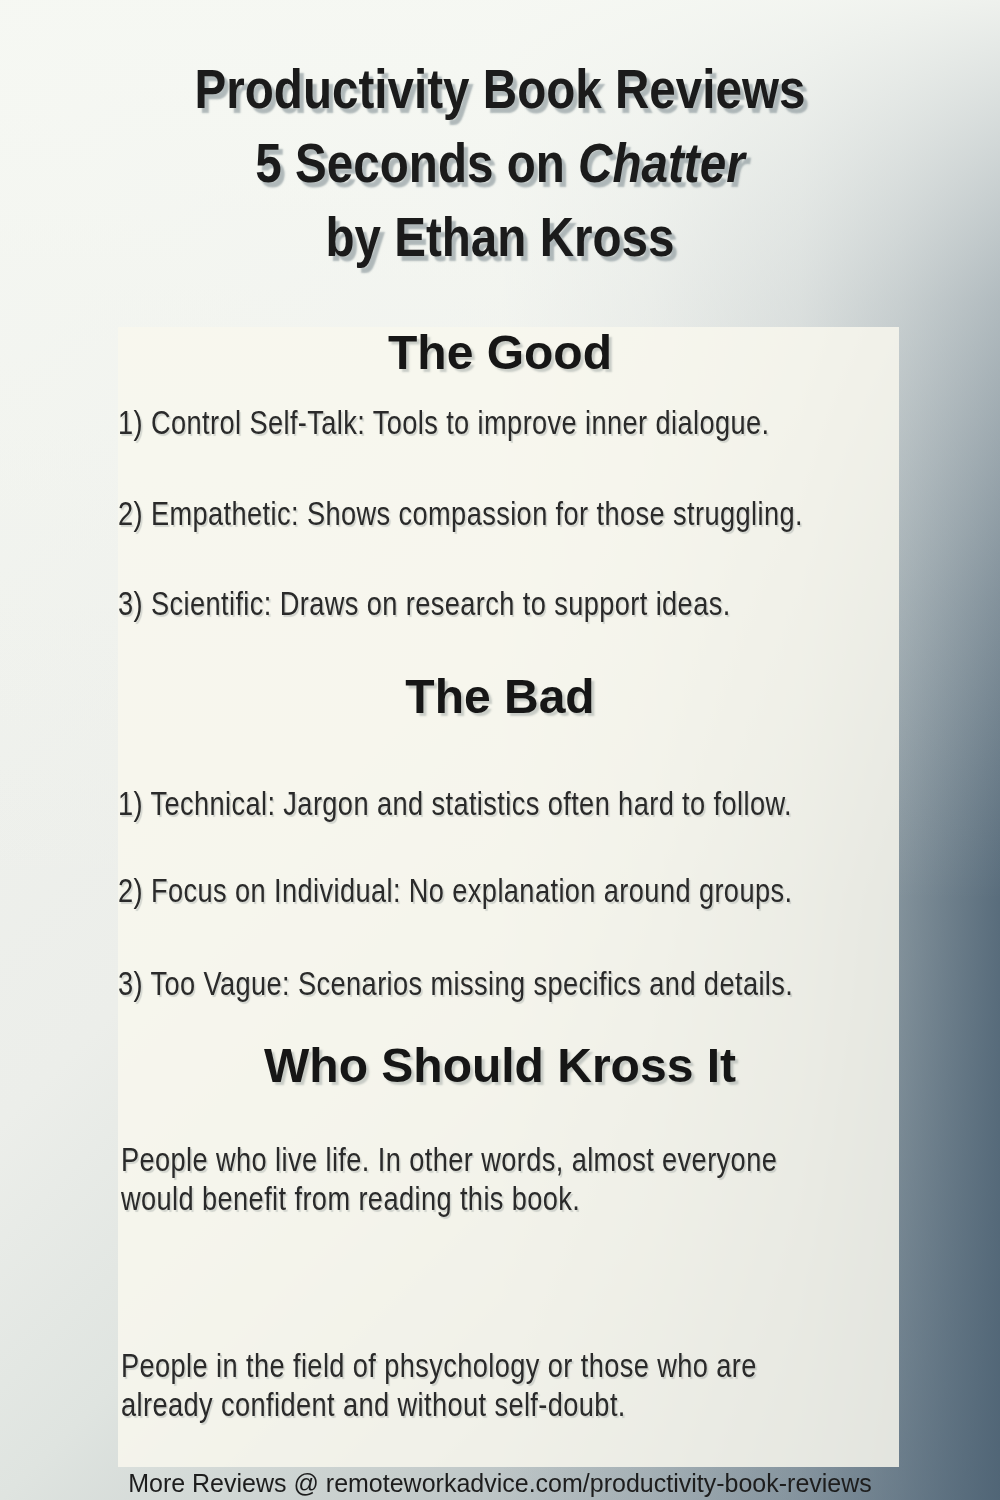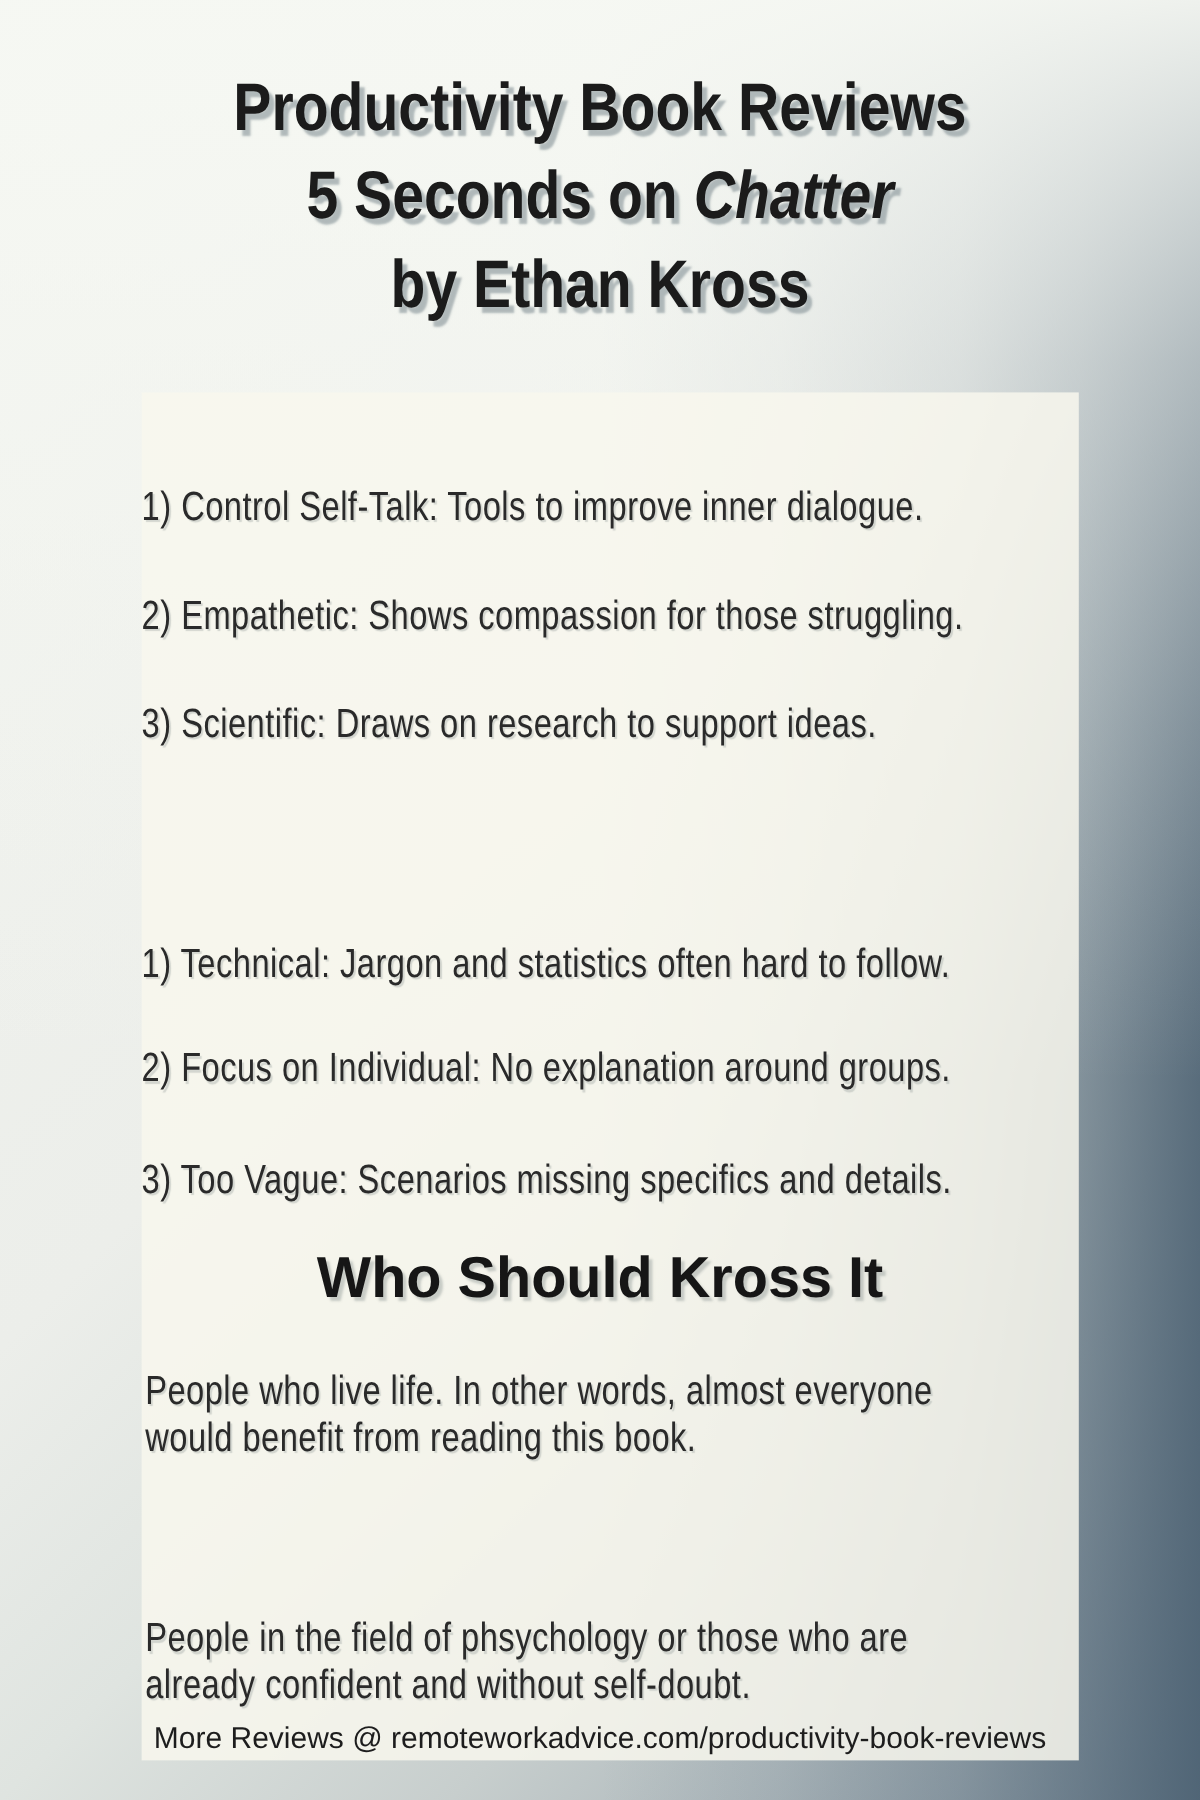--- a/index.html
+++ b/index.html
@@ -70,21 +70,21 @@
     line-height:39px;
     color:#2a2a2a;
     letter-spacing:0.5px;
     transform:scaleX(0.80);
     transform-origin:0 0;
     text-shadow:2px 2px 1px rgba(158,165,162,0.40);
     white-space:pre-line;
   }
   .footer-bar{
     position:absolute;
-    left:0;right:0;top:1433px;height:33px;
+    left:0;right:0;top:1467px;height:33px;
   }
   .footer-text{
     position:absolute;
     left:0;right:0;top:2px;
     text-align:center;
     font-size:25px;
     font-weight:400;
     line-height:28px;
     color:#1d1d1d;
     letter-spacing:0px;
@@ -110,24 +110,26 @@
 <div class="page">
 
   <header class="title-block">
     <div class="title-line">Productivity Book Reviews</div>
     <div class="title-line"><span>5 Seconds on </span><span class="italic">Chatter</span></div>
     <div class="title-line">by Ethan Kross</div>
   </header>
 
   <div class="panel"></div>
 
+  <h2 class="section-heading h-good">The Good</h2>
   <div class="body-line good-item-1">1) Control Self-Talk: Tools to improve inner dialogue.</div>
   <div class="body-line good-item-2">2) Empathetic: Shows compassion for those struggling.</div>
   <div class="body-line good-item-3">3) Scientific: Draws on research to support ideas.</div>
 
+  <h2 class="section-heading h-bad">The Bad</h2>
   <div class="body-line bad-item-1">1) Technical: Jargon and statistics often hard to follow.</div>
   <div class="body-line bad-item-2">2) Focus on Individual: No explanation around groups.</div>
   <div class="body-line bad-item-3">3) Too Vague: Scenarios missing specifics and details.</div>
 
   <h2 class="section-heading h-who-should">Who Should Kross It</h2>
   <div class="body-para para-who-should">People who live life. In other words, almost everyone
 would benefit from reading this book.</div>
 
   <div class="body-para para-who-shouldnt">People in the field of phsychology or those who are
 already confident and without self-doubt.</div>

